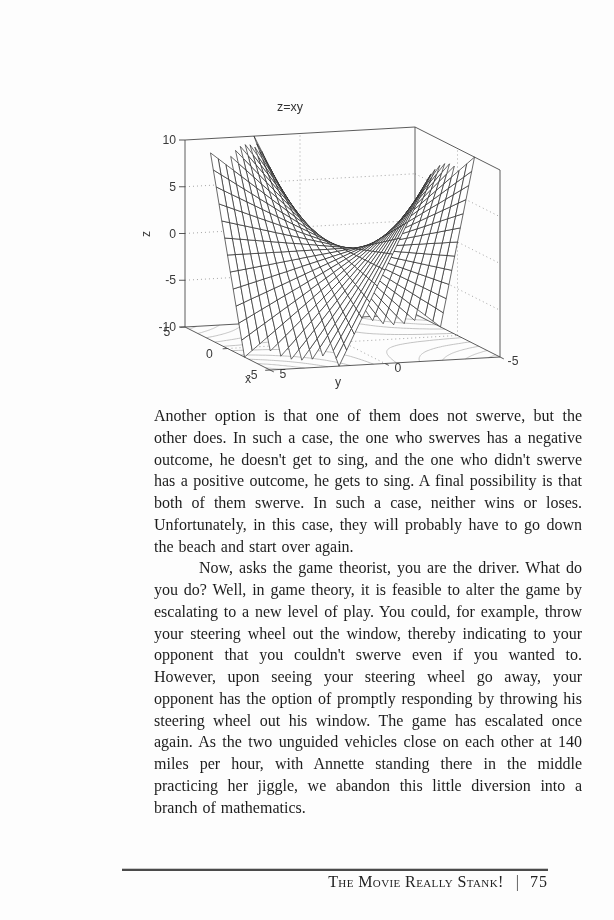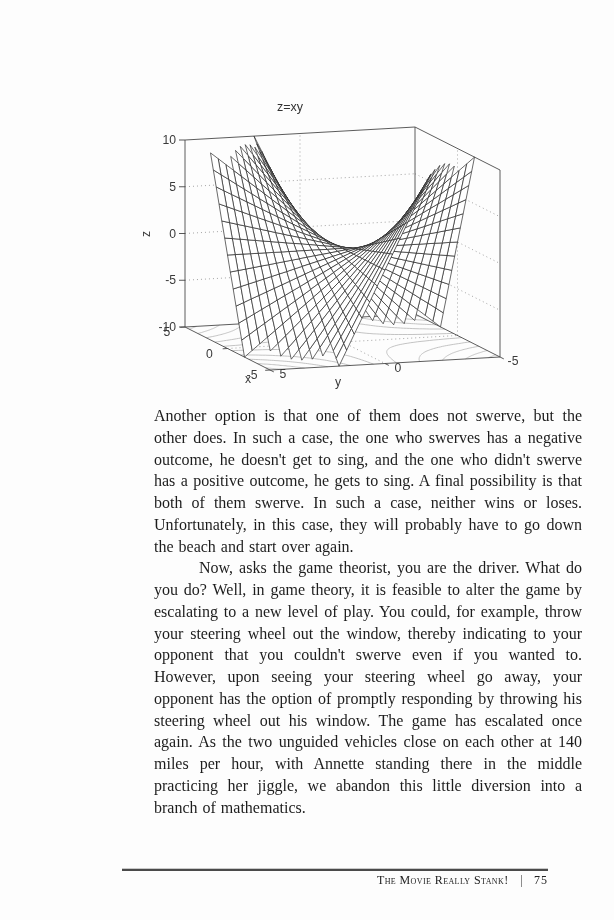--- a/index.html
+++ b/index.html
@@ -17,21 +17,21 @@
   .body-text{position:absolute;left:122px;top:405px;width:428px;margin-left:32px;}
   .para{margin:0;font-size:16px;line-height:21.75px;text-align:justify;
         word-spacing:1px;text-indent:45px;}
   .para.no-indent{text-indent:0;}
 
   
   .rule{position:absolute;left:122px;top:868px;width:426px;}
   .rule-top{height:1px;background:#c9c9c9;}
   .rule-bottom{height:2px;background:#4a4a4a;}
   .footer-line{position:absolute;left:122px;top:873px;width:426px;text-align:right;
-               font-size:12px;color:#222;}
+               font-size:16px;color:#222;}
   .ftitle{font-variant:small-caps;letter-spacing:0.4px;}
   .fsep{margin:0 11px 0 12px;color:#444;}
   .fpage{letter-spacing:1px;}
 </style>
 </head>
 <body>
 
 <div class="page">
 
   <div class="figure">

